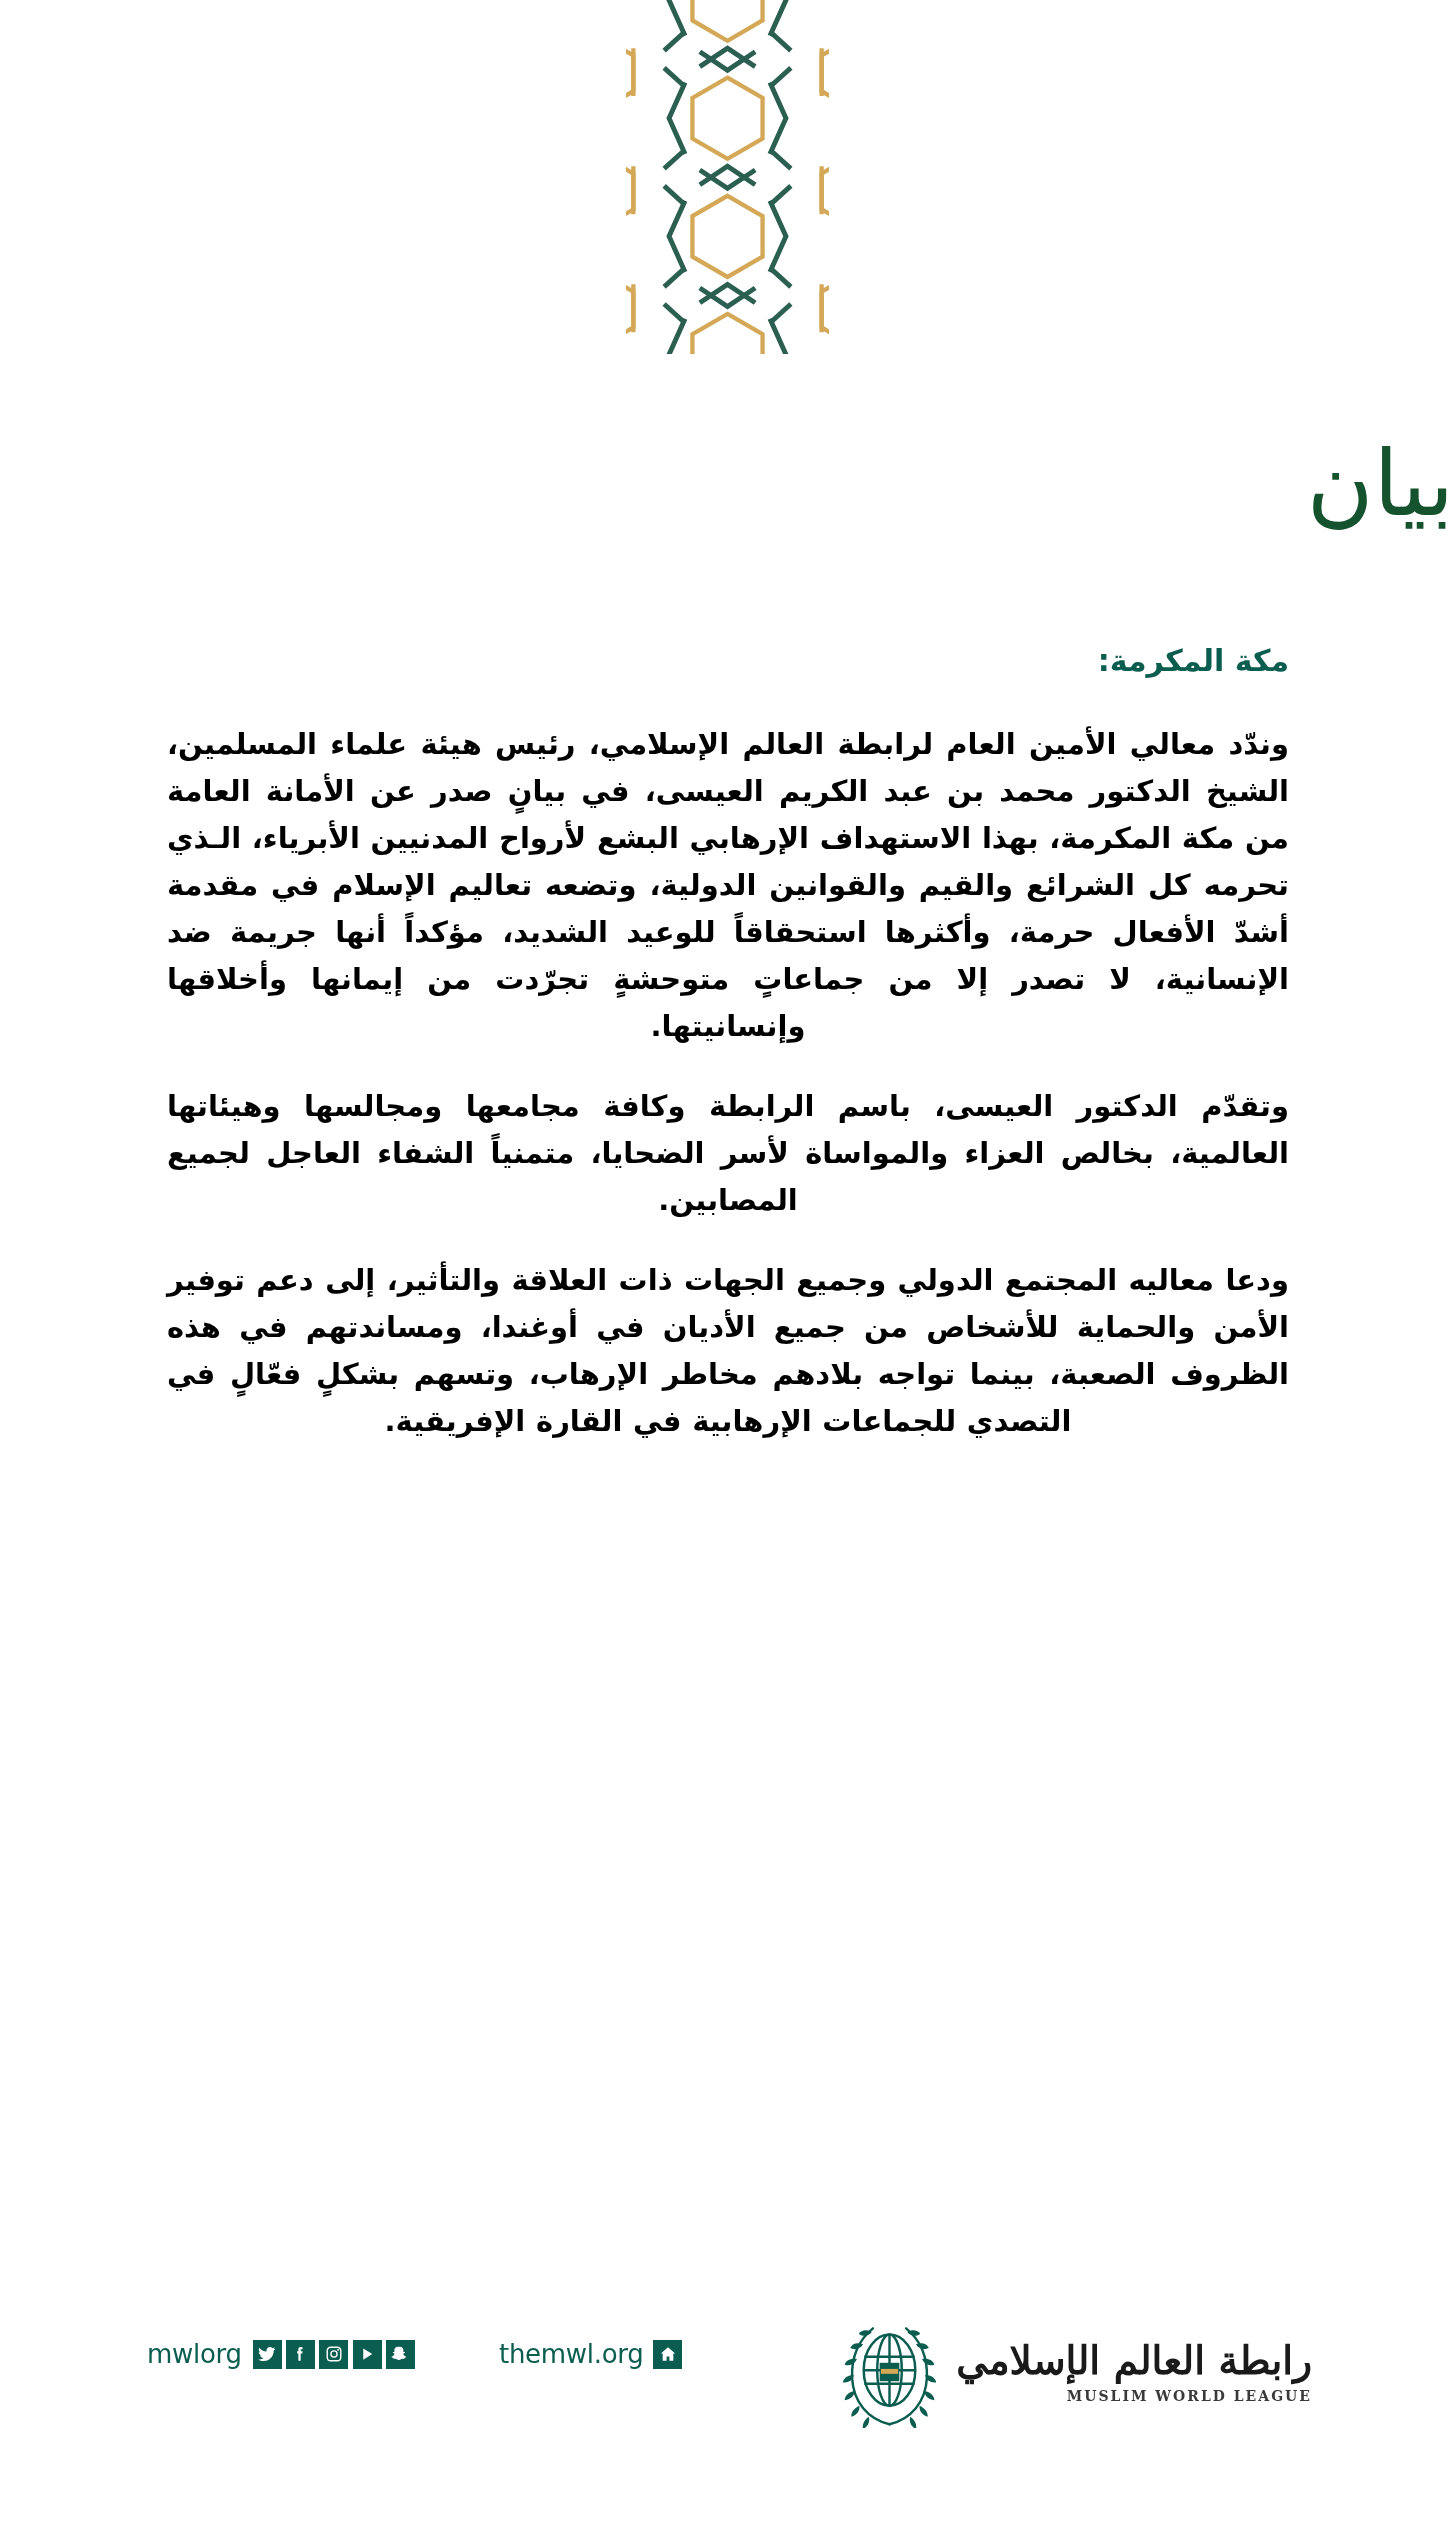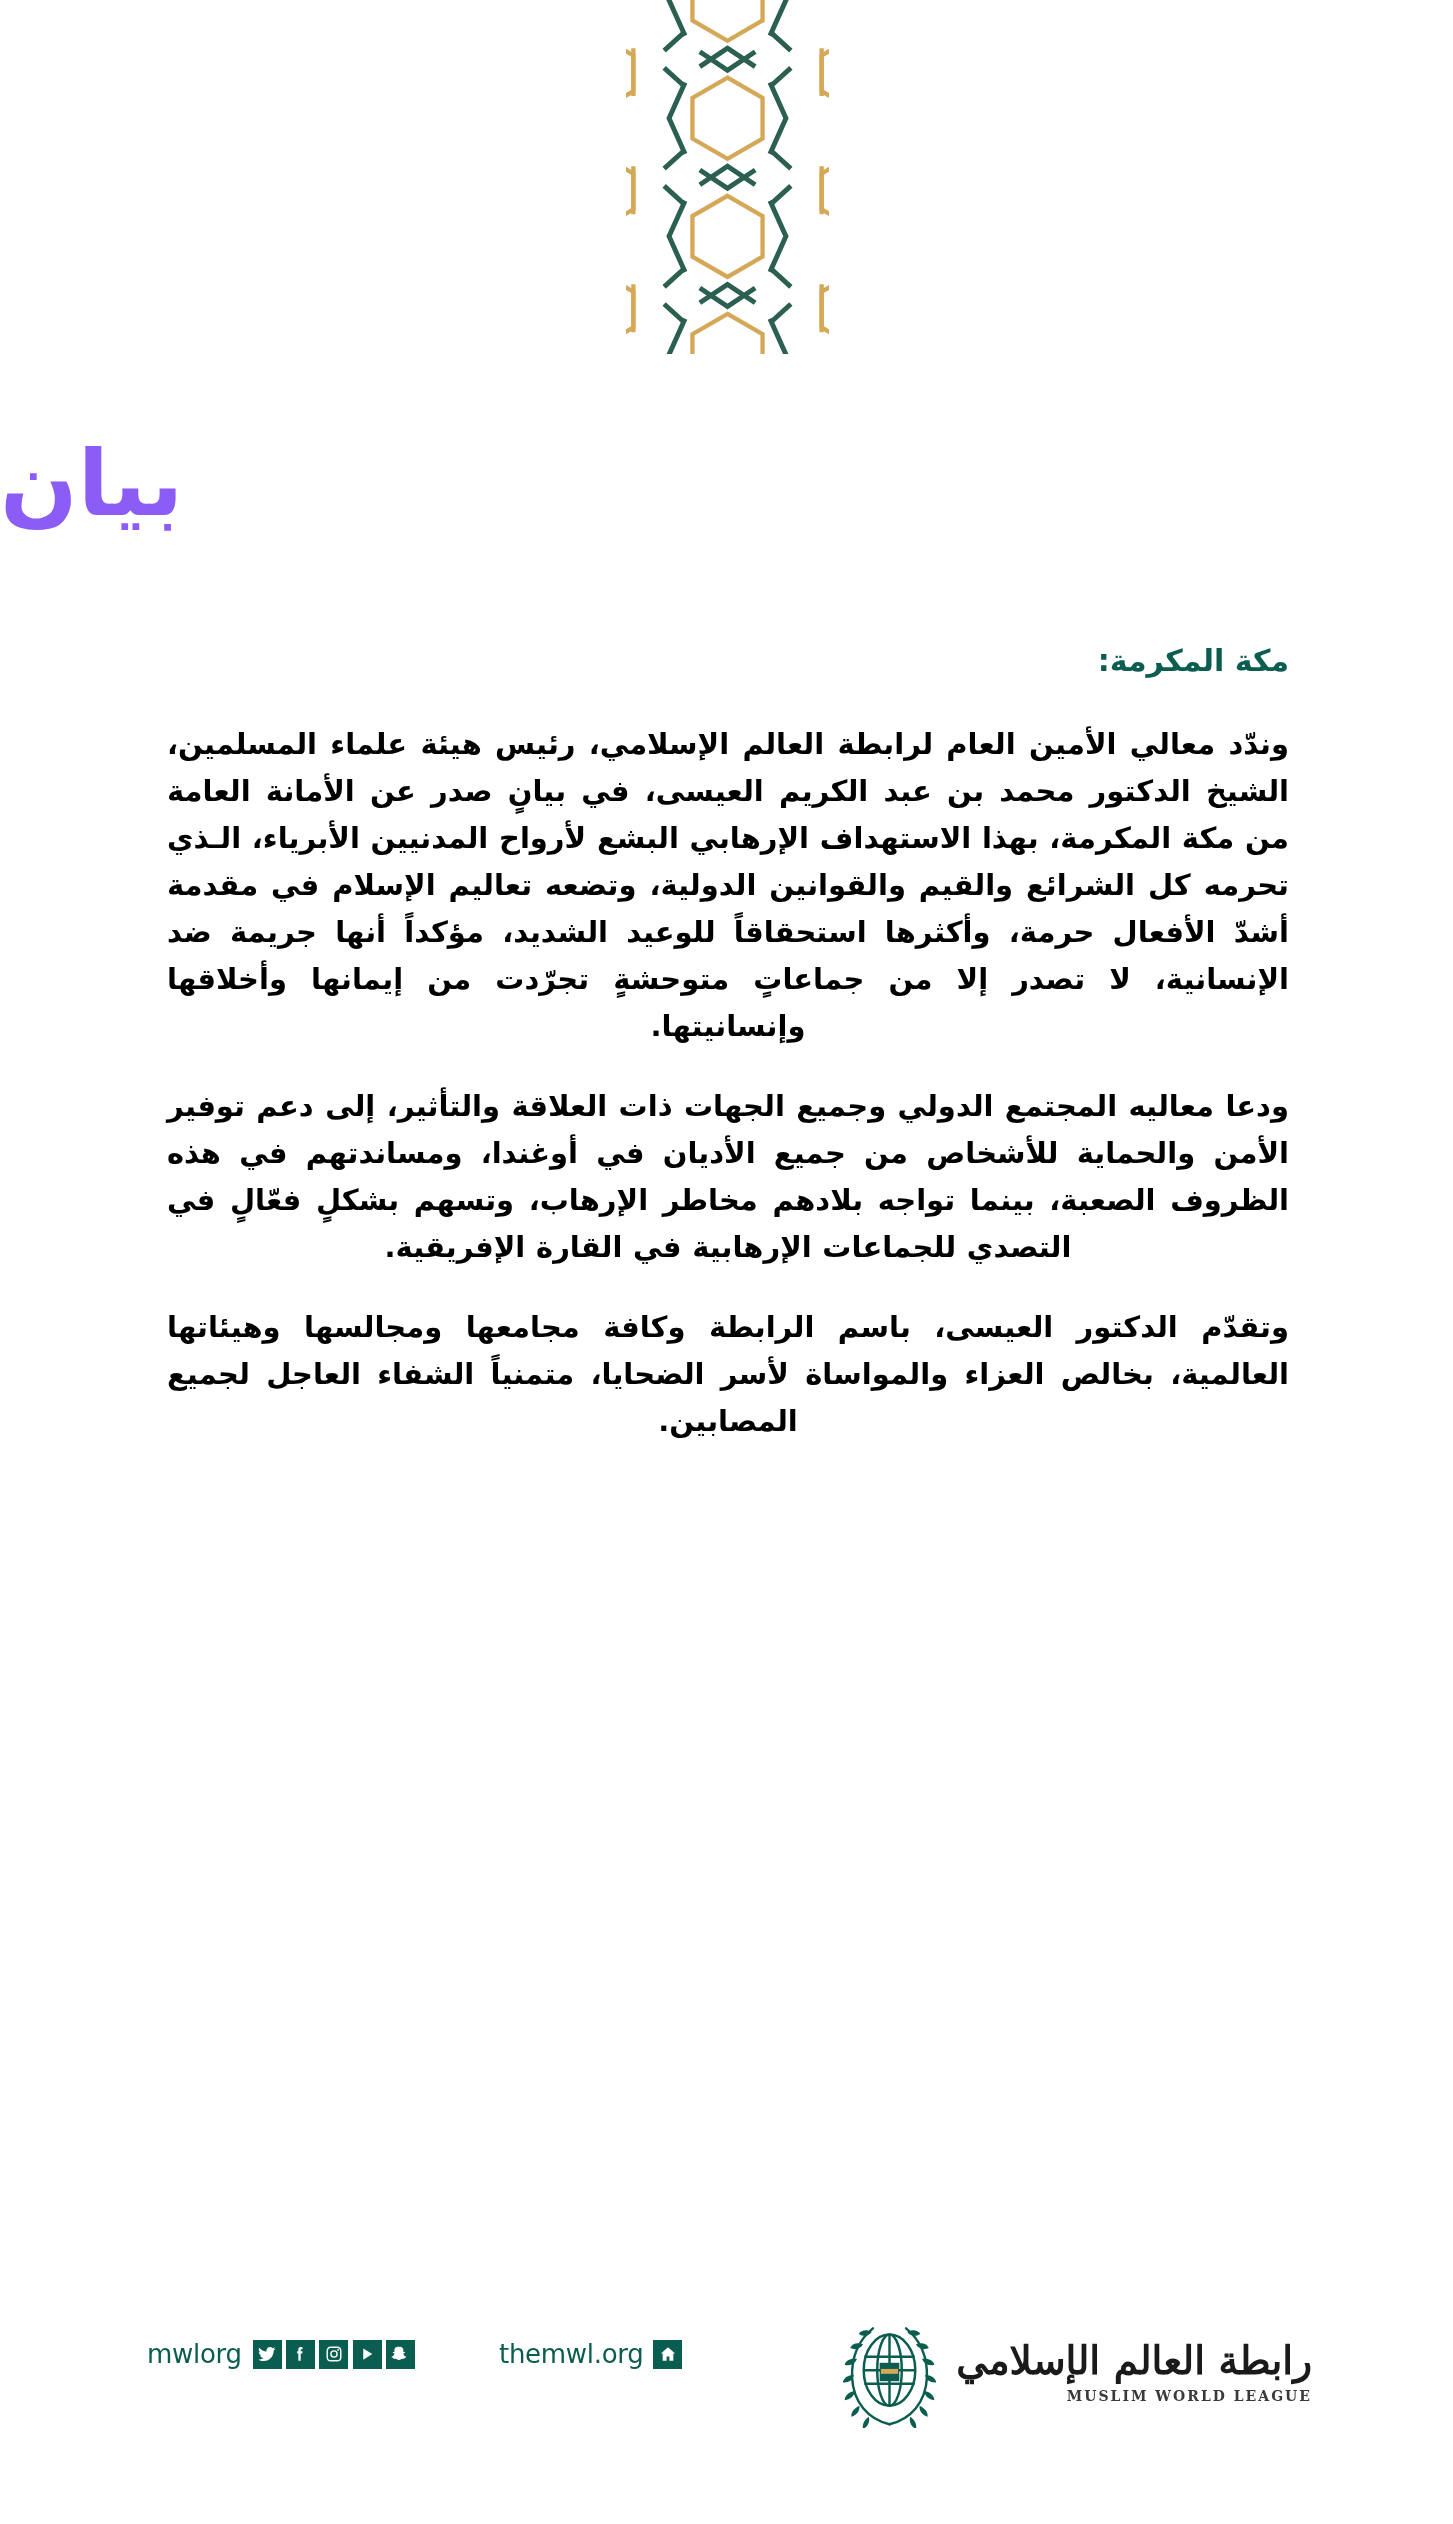--- a/index.html
+++ b/index.html
@@ -29,24 +29,24 @@
     height:354px;
     display:block;
   }
 
   
   .doc-title{
     position:absolute;
     top:377px;
     left:0;
     width:100%;
-    text-align:left;
-    color:#8b5cf6;
+    text-align:right;
+    color:#14532d;
     font-size:91px;
-    font-weight:bold;
+    font-weight:normal;
     line-height:1;
     letter-spacing:0;
   }
 
   
   .content{
     position:absolute;
     top:641px;
     right:165px;
     width:1122px;
@@ -182,22 +182,22 @@
       <use href="#mwl-tile" y="480"></use>
     </g>
   </svg>
 </div>
 
 <h1 class="doc-title">بيان</h1>
 
 <div class="content">
   <div class="dateline">مكة المكرمة:</div>
   <p class="para">وندّد معالي الأمين العام لرابطة العالم الإسلامي، رئيس هيئة علماء المسلمين، الشيخ الدكتور محمد بن عبد الكريم العيسى، في بيانٍ صدر عن الأمانة العامة من مكة المكرمة، بهذا الاستهداف الإرهابي البشع لأرواح المدنيين الأبرياء، الـذي تحرمه كل الشرائع والقيم والقوانين الدولية، وتضعه تعاليم الإسلام في مقدمة أشدّ الأفعال حرمة، وأكثرها استحقاقاً للوعيد الشديد، مؤكداً أنها جريمة ضد الإنسانية، لا تصدر إلا من جماعاتٍ متوحشةٍ تجرّدت من إيمانها وأخلاقها وإنسانيتها.</p>
+  <p class="para">وتقدّم الدكتور العيسى، باسم الرابطة وكافة مجامعها ومجالسها وهيئاتها العالمية، بخالص العزاء والمواساة لأسر الضحايا، متمنياً الشفاء العاجل لجميع المصابين.</p>
   <p class="para">ودعا معاليه المجتمع الدولي وجميع الجهات ذات العلاقة والتأثير، إلى دعم توفير الأمن والحماية للأشخاص من جميع الأديان في أوغندا، ومساندتهم في هذه الظروف الصعبة، بينما تواجه بلادهم مخاطر الإرهاب، وتسهم بشكلٍ فعّالٍ في التصدي للجماعات الإرهابية في القارة الإفريقية.</p>
-  <p class="para">وتقدّم الدكتور العيسى، باسم الرابطة وكافة مجامعها ومجالسها وهيئاتها العالمية، بخالص العزاء والمواساة لأسر الضحايا، متمنياً الشفاء العاجل لجميع المصابين.</p>
 </div>
 
 <div class="footer">
 
   <div class="social-block">
     <span class="handle">mwlorg</span>
     <span class="icon-row">
 
       <a class="sq-icon">
         <svg viewBox="0 0 24 24" aria-hidden="true">

